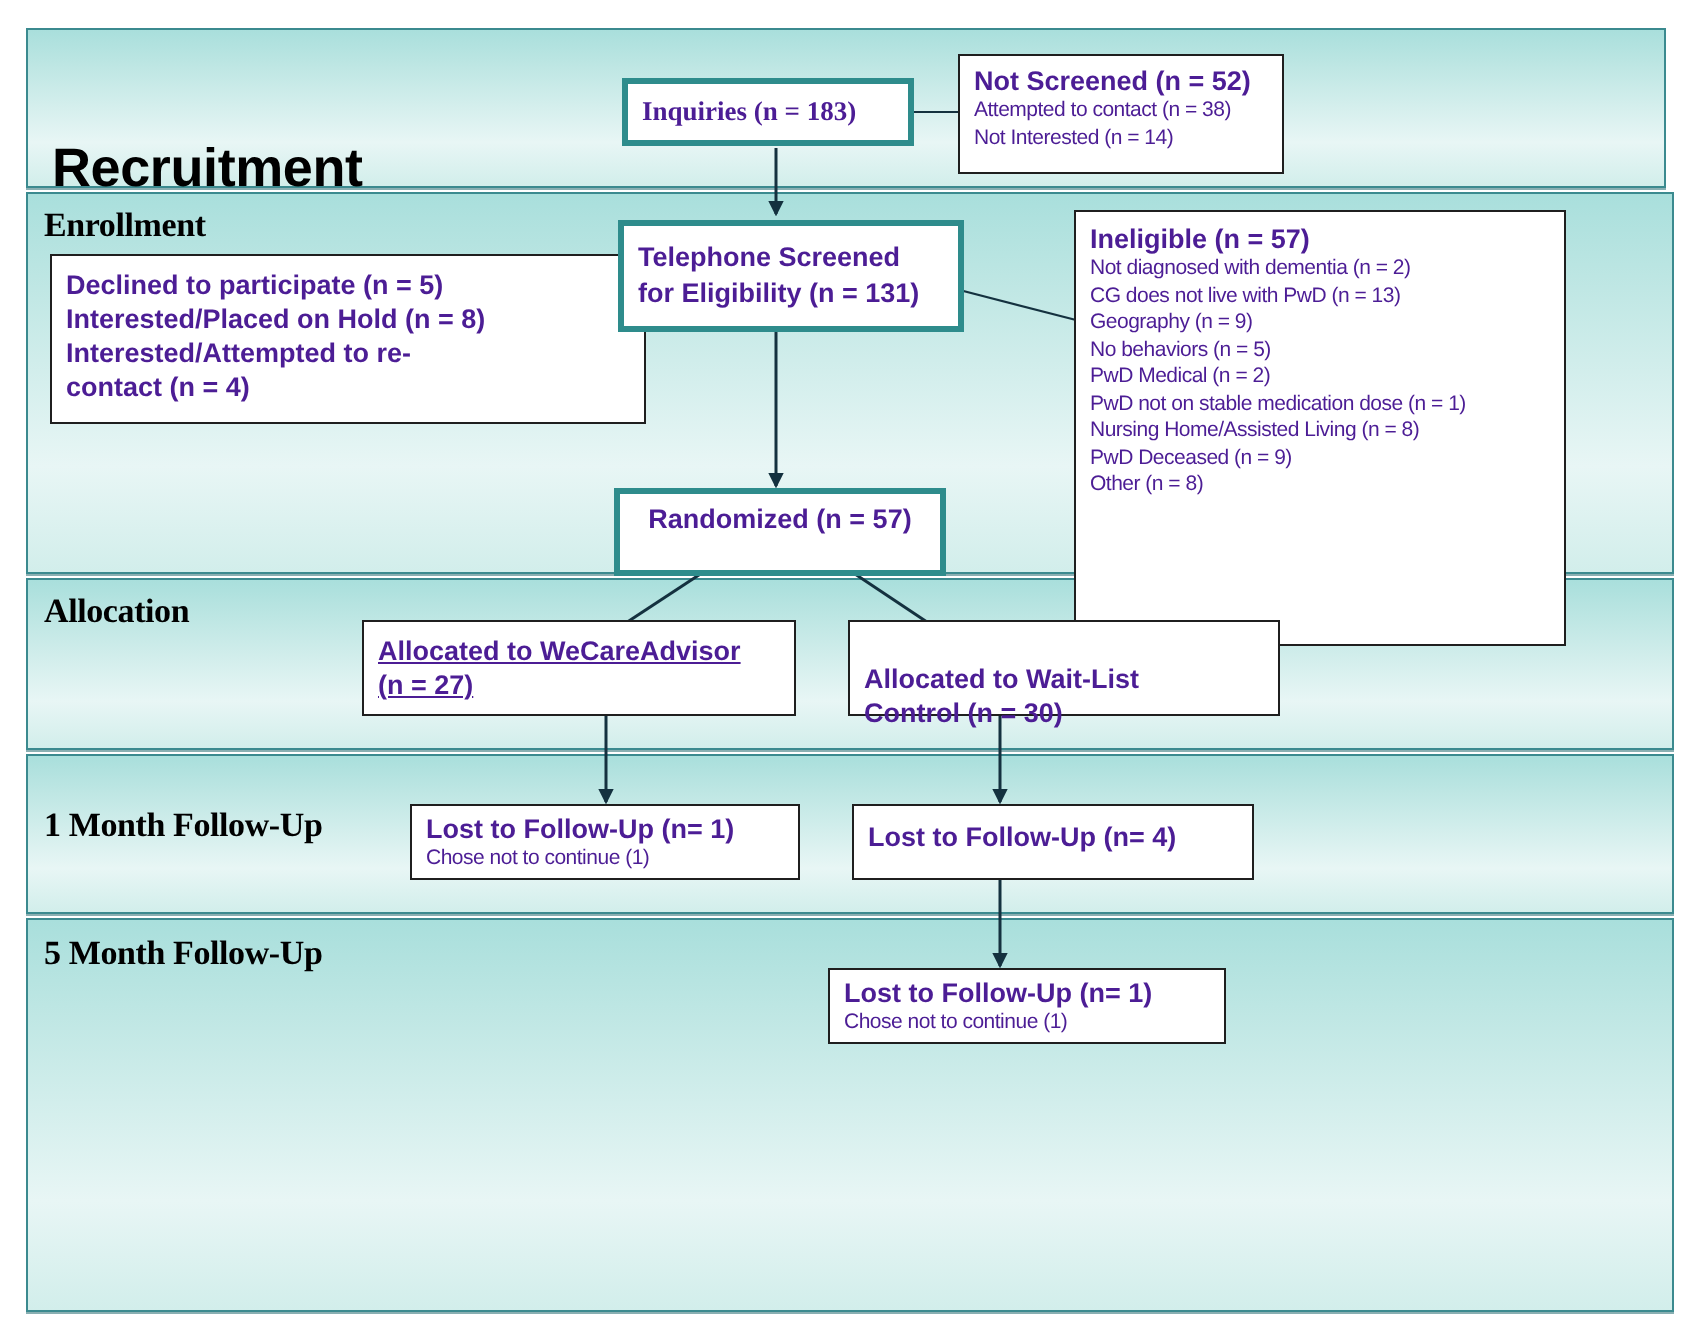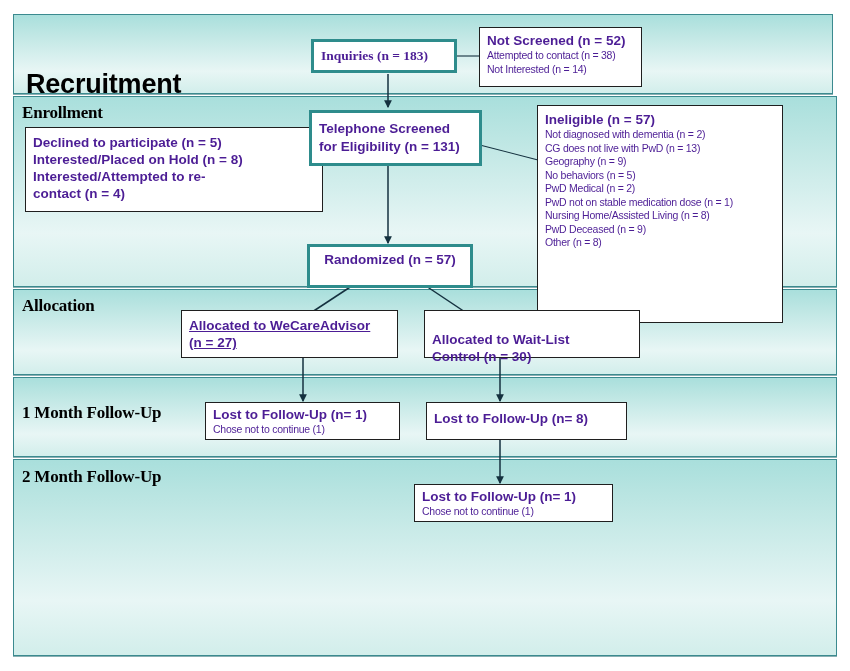--- a/index.html
+++ b/index.html
@@ -97,21 +97,21 @@
   <div class="band" style="left:13px; top:14px; width:820px; height:80px;"></div>
   <div class="band" style="left:13px; top:96px; width:824px; height:191px;"></div>
   <div class="band" style="left:13px; top:289px; width:824px; height:86px;"></div>
   <div class="band" style="left:13px; top:377px; width:824px; height:80px;"></div>
   <div class="band" style="left:13px; top:459px; width:824px; height:197px;"></div>
 
   <div class="band-label big" style="left:26px; top:22px;">Recruitment</div>
   <div class="band-label mid" style="left:22px; top:103px;">Enrollment</div>
   <div class="band-label mid" style="left:22px; top:296px;">Allocation</div>
   <div class="band-label mid" style="left:22px; top:379px;margin-top:24px;">1 Month Follow-Up</div>
-  <div class="band-label mid" style="left:22px; top:467px;">2 Month Follow-Up</div>
+  <div class="band-label mid" style="left:22px; top:467px;">5 Month Follow-Up</div>
 
   <svg id="wires" viewBox="0 0 850 671" xmlns="http://www.w3.org/2000/svg">
     <defs>
       <marker id="arrow" viewBox="0 0 10 10" refX="8.5" refY="5" markerWidth="5.2" markerHeight="5.2" orient="auto-start-reverse">
         <path d="M 0 0 L 10 5 L 0 10 z" fill="#14313f"></path>
       </marker>
     </defs>
 
     <path d="M 455 56 L 480 56" stroke="#14313f" stroke-width="1.1" fill="none"></path>
 
@@ -201,21 +201,21 @@
 
   <div class="box thin" style="left:205px; top:402px; width:195px; height:38px;">
     <div class="box-inner" style="padding-top:3px;">
       <div class="t-head">Lost to Follow-Up (n= 1)</div>
       <div class="t-sub">Chose not to continue (1)</div>
     </div>
   </div>
 
   <div class="box thin" style="left:426px; top:402px; width:201px; height:38px;">
     <div class="box-inner" style="padding-top:7px;">
-      <div class="t-head">Lost to Follow-Up (n= 8)</div>
+      <div class="t-head">Lost to Follow-Up (n= 4)</div>
     </div>
   </div>
 
   <div class="box thin" style="left:414px; top:484px; width:199px; height:38px;">
     <div class="box-inner" style="padding-top:3px;">
       <div class="t-head">Lost to Follow-Up (n= 1)</div>
       <div class="t-sub">Chose not to continue (1)</div>
     </div>
   </div>
 

